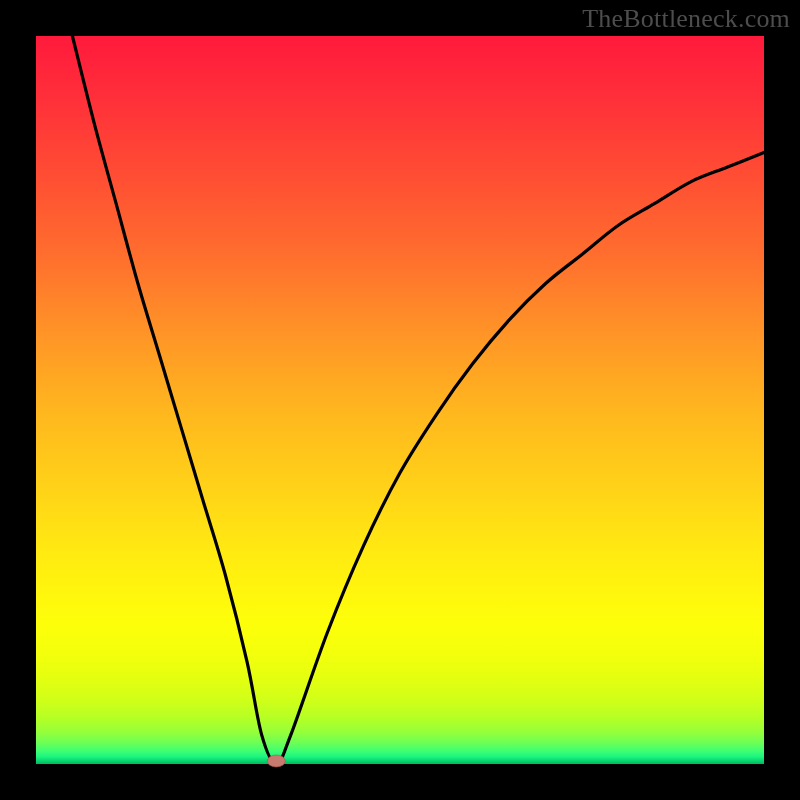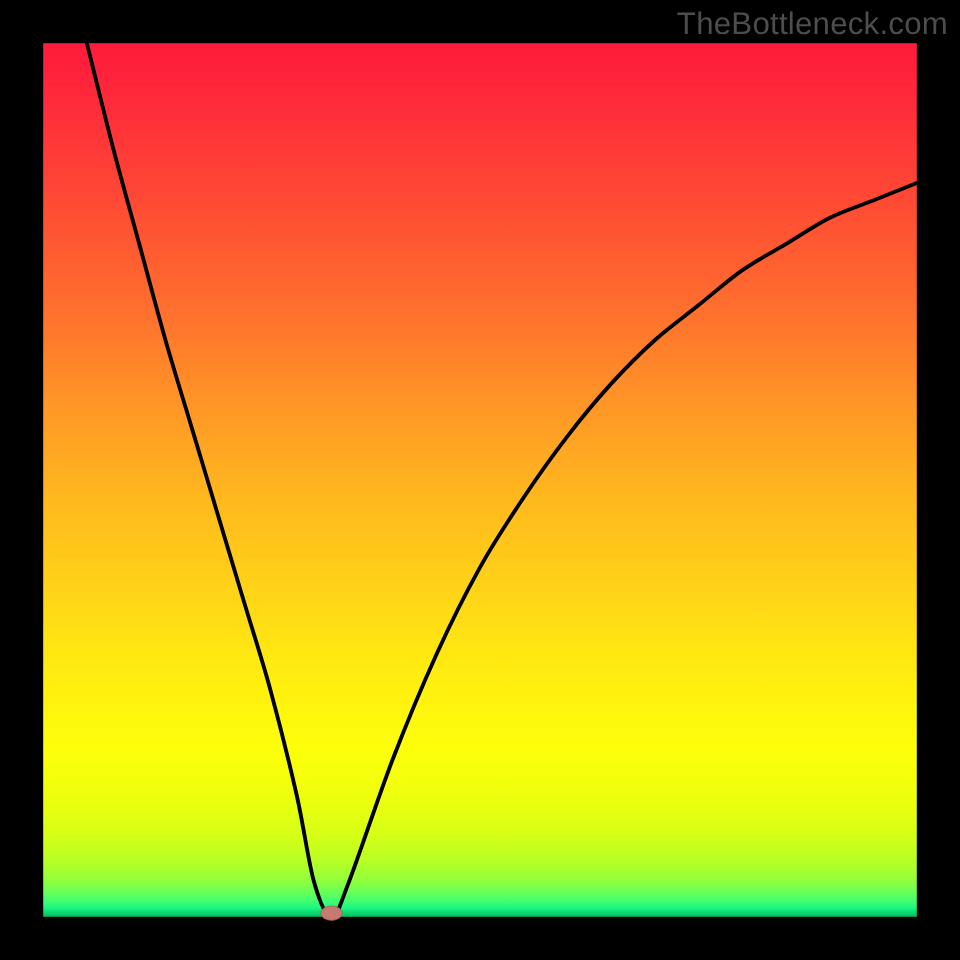--- a/index.html
+++ b/index.html
@@ -11,20 +11,21 @@
     overflow: hidden;
     font-family: Arial, Helvetica, sans-serif;
   }
   .frame {
     position: absolute;
     left: 0;
     top: 0;
     width: 800px;
     height: 588px;
     background: #000;
+    font-family: Liberation Serif, serif;
   }
   .plot-area {
     position: absolute;
     left: 36px;
     top: 36px;
     width: 728px;
     height: 728px;
     
     background: linear-gradient(
       to bottom,

